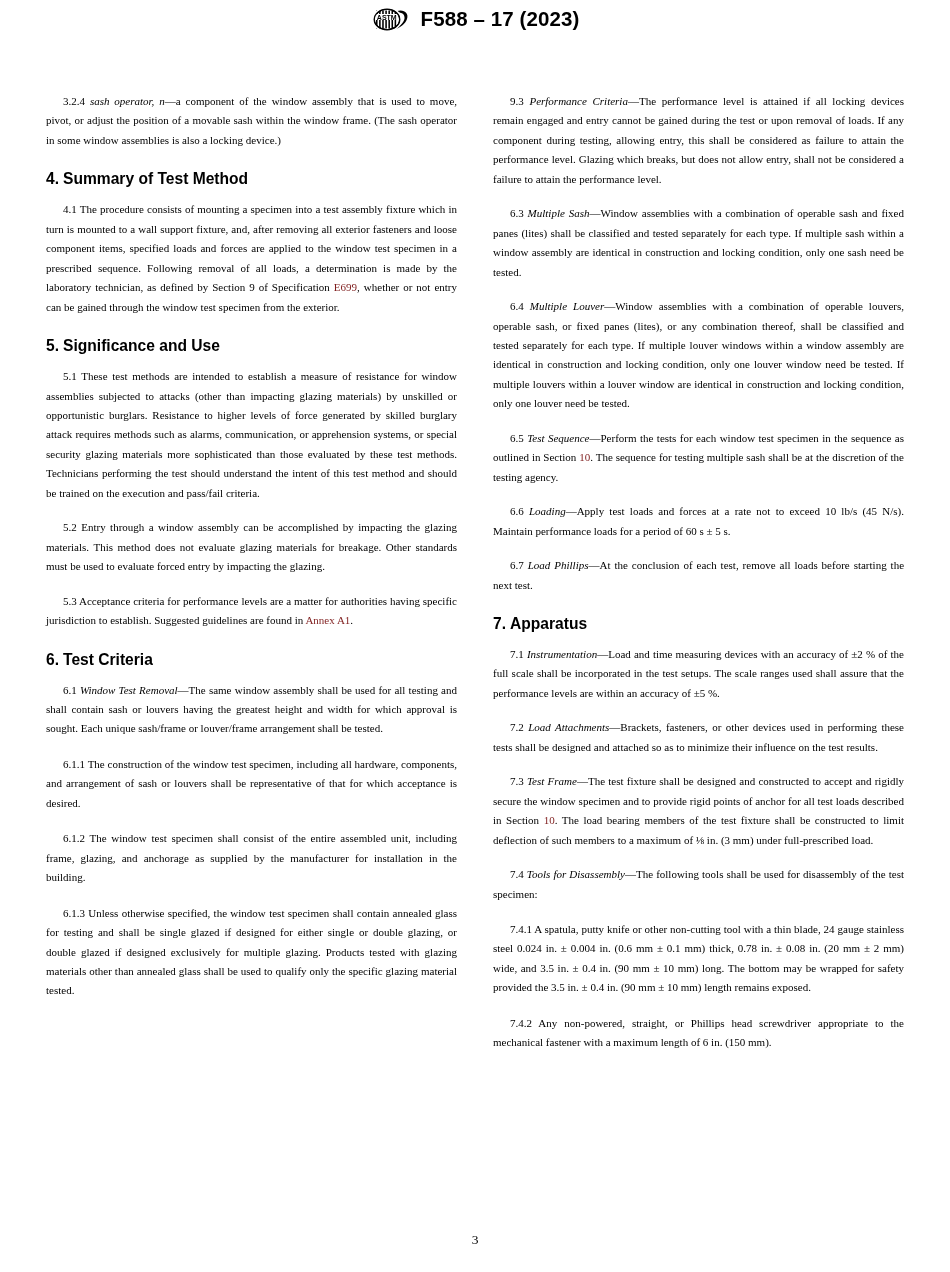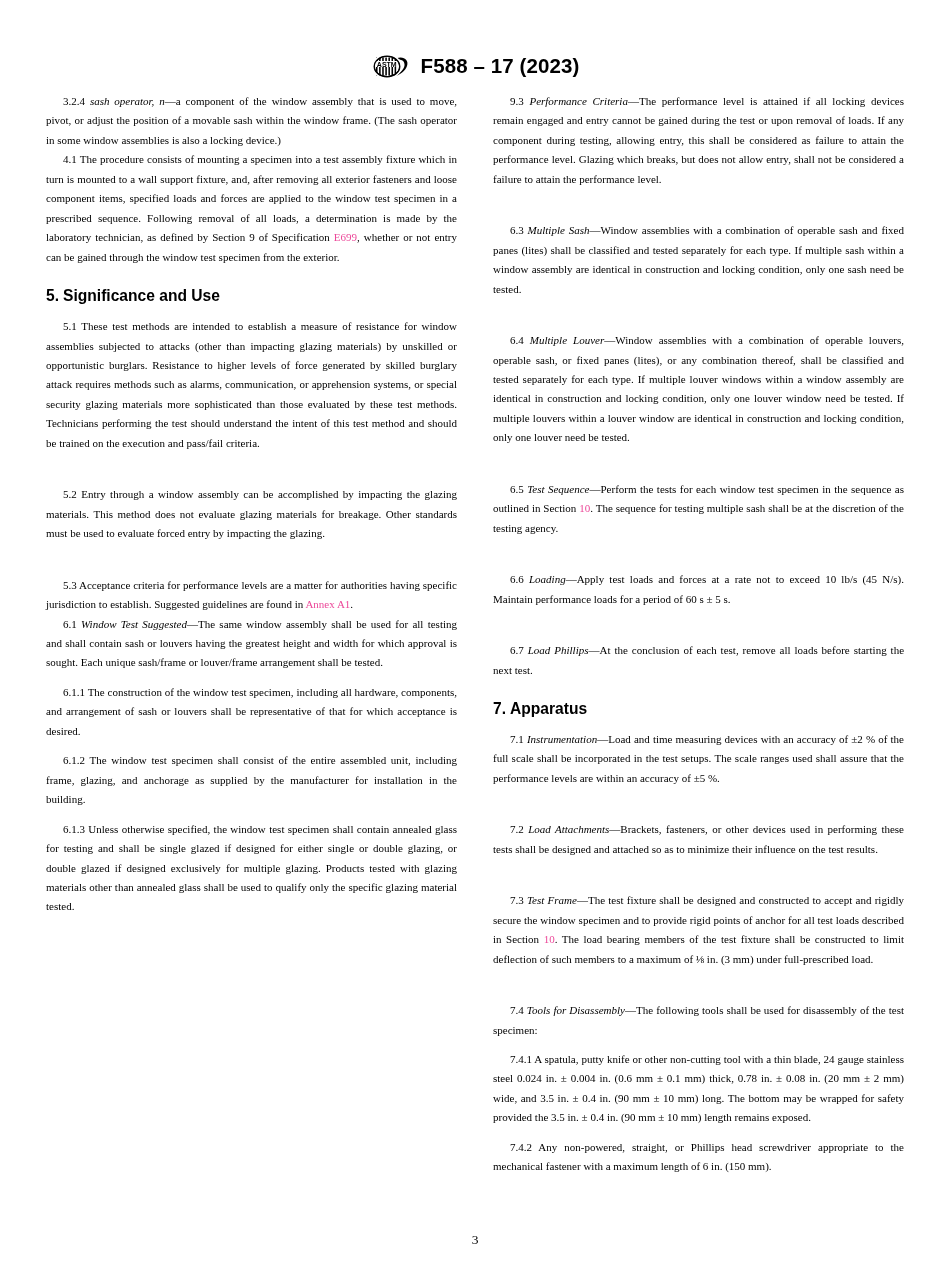--- a/index.html
+++ b/index.html
@@ -22,21 +22,20 @@
     box-sizing: border-box;
     padding: 0;
   }
 
   
   .header {
     display: flex;
     align-items: center;
     justify-content: center;
     gap: 10px;
-    padding-top: 47px;
     height: 38px;
   }
   .astm-logo {
     width: 40px;
     height: 27px;
     flex: none;
     display: block;
   }
   .doc-designation {
     font-family: "Liberation Sans", "DejaVu Sans", sans-serif;
@@ -65,38 +64,38 @@
     line-height: 19.45px;
     text-align: justify;
     text-justify: inter-word;
     -webkit-hyphens: none;
     hyphens: none;
   }
   p.ind {
     text-indent: 17px;
   }
   p.gap {
-    margin-top: 32px;
+    margin-top: 15px;
   }
   p.tight {
-    margin-top: 10px;
+    margin-top: 16px;
   }
   h2.section-head {
     font-family: "Liberation Sans", "DejaVu Sans", sans-serif;
     font-weight: bold;
     font-size: 15.6px;
     line-height: 19px;
     margin: 19px 0 12px 0;
     text-align: left;
   }
   h2.section-head .numdot {
     margin-right: 4px;
   }
   .it { font-style: italic; }
-  .lnk { color: #ec4899; }
+  .lnk { color: #7f1d1d; }
 
   
   .footer {
     position: absolute;
     bottom: 0;
     left: 0;
     width: 950px;
     text-align: center;
     padding-bottom: 24px;
   }
@@ -139,20 +138,23 @@
 
   <div class="columns">
 
     <div class="col">
 
       <p class="ind">
         <span>3.2.4</span>
         <span class="it">sash operator, n</span><span>—a component of the window assembly that is used to move, pivot, or adjust the position of a movable sash within the window frame. (The sash operator in some window assemblies is also a locking device.)</span>
       </p>
 
+      <h2 class="section-head">
+        <span class="numdot">4.</span><span>Summary of Test Method</span>
+      </h2>
 
       <p class="ind">
         <span>4.1</span>
         <span>The procedure consists of mounting a specimen into a test assembly fixture which in turn is mounted to a wall support fixture, and, after removing all exterior fasteners and loose component items, specified loads and forces are applied to the window test specimen in a prescribed sequence. Following removal of all loads, a determination is made by the laboratory technician, as defined by Section 9 of Specification</span>
         <span class="lnk">E699</span><span>, whether or not entry can be gained through the window test specimen from the exterior.</span>
       </p>
 
       <h2 class="section-head">
         <span class="numdot">5.</span><span>Significance and Use</span>
       </h2>
@@ -166,24 +168,27 @@
         <span>5.2</span>
         <span>Entry through a window assembly can be accomplished by impacting the glazing materials. This method does not evaluate glazing materials for breakage. Other standards must be used to evaluate forced entry by impacting the glazing.</span>
       </p>
 
       <p class="ind gap">
         <span>5.3</span>
         <span>Acceptance criteria for performance levels are a matter for authorities having specific jurisdiction to establish. Suggested guidelines are found in</span>
         <span class="lnk">Annex A1</span><span>.</span>
       </p>
 
+      <h2 class="section-head">
+        <span class="numdot">6.</span><span>Test Criteria</span>
+      </h2>
 
       <p class="ind">
         <span>6.1</span>
-        <span class="it">Window Test Suggested</span><span>—The same window assembly shall be used for all testing and shall contain sash or louvers having the greatest height and width for which approval is sought. Each unique sash/frame or louver/frame arrangement shall be tested.</span>
+        <span class="it">Window Test Removal</span><span>—The same window assembly shall be used for all testing and shall contain sash or louvers having the greatest height and width for which approval is sought. Each unique sash/frame or louver/frame arrangement shall be tested.</span>
       </p>
 
       <p class="ind tight">
         <span>6.1.1</span>
         <span>The construction of the window test specimen, including all hardware, components, and arrangement of sash or louvers shall be representative of that for which acceptance is desired.</span>
       </p>
 
       <p class="ind tight">
         <span>6.1.2</span>
         <span>The window test specimen shall consist of the entire assembled unit, including frame, glazing, and anchorage as supplied by the manufacturer for installation in the building.</span>

